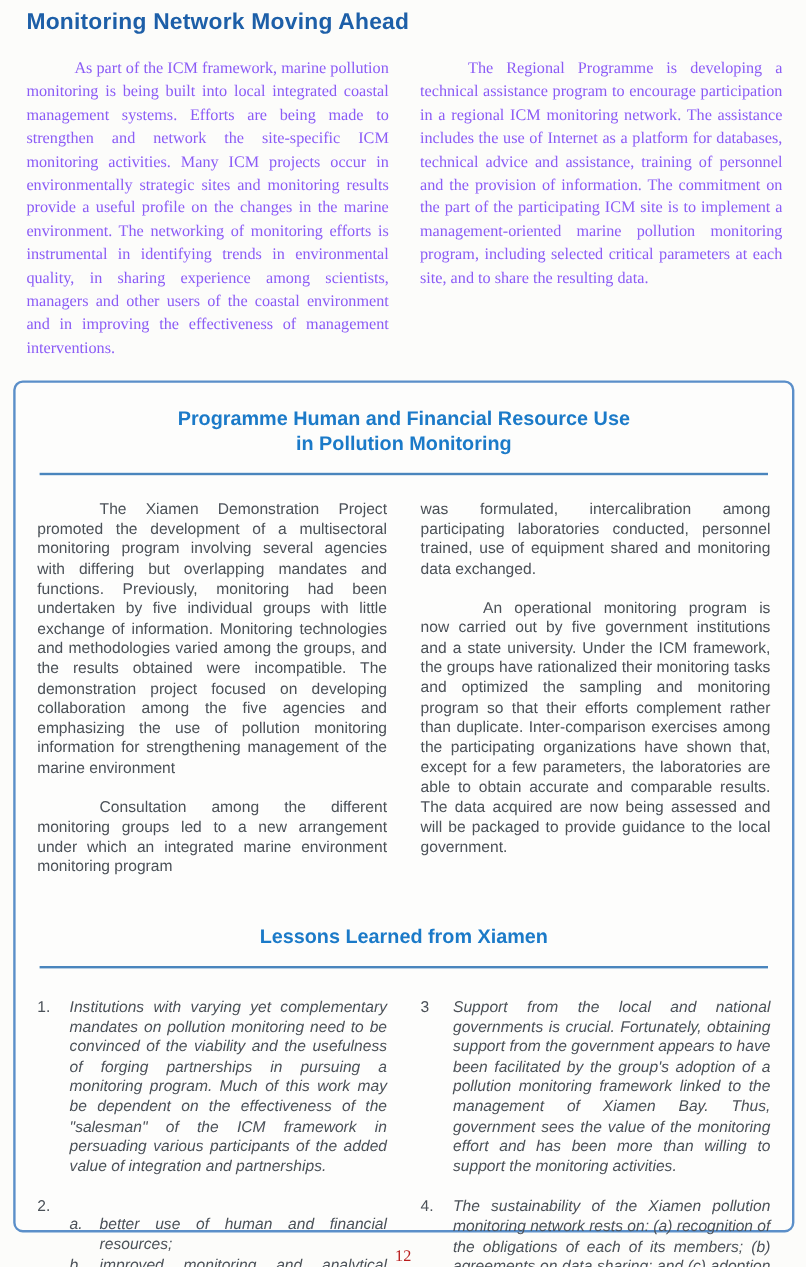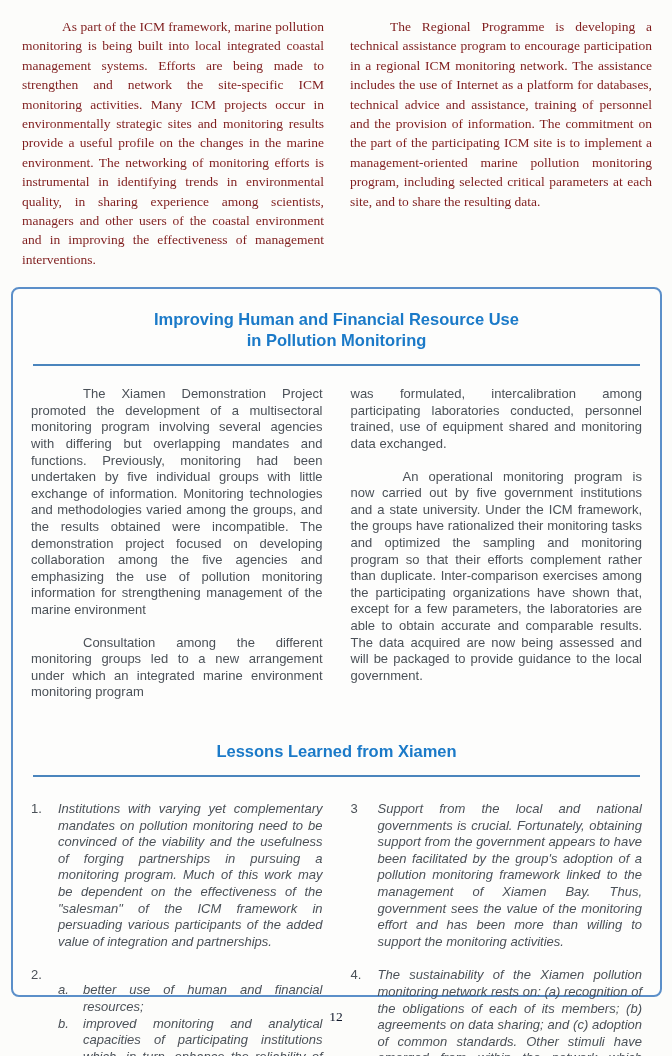--- a/index.html
+++ b/index.html
@@ -24,21 +24,21 @@
   .top-cols {
     display: flex;
     gap: 26px;
     margin: 17px 20px 0 22px;
   }
   .top-col {
     flex: 1;
     font-size: 13.5px;
     line-height: 19.4px;
     text-align: justify;
-    color: #7f1d1d;
+    color: #8b5cf6;
   }
   .top-col p { margin: 0; text-indent: 40px; }
 
   
   .feature-box {
     margin: 18px 10px 0 11px;
     height: 710px;
     border: 2px solid #5b8fc9;
     border-radius: 8px;
     padding: 12px 18px 12px 18px;
@@ -85,42 +85,43 @@
   .sub-list { margin-top: 15px; }
   .sub-item { display: flex; }
   .sub-item .letter { width: 25px; flex-shrink: 0; }
   .sub-item .sub-text { flex: 1; }
 
   
   .page-number {
     text-align: center;
     margin-top: 12px;
     font-size: 13.5px;
-    color: #0f172a;
+    color: #b91c1c;
   }
 </style>
 </head>
 <body>
 
 <div>
 
+  <h1 class="page-title">Monitoring Network Moving Ahead</h1>
 
   <div class="top-cols">
     <div class="top-col">
       <p>As part of the ICM framework, marine pollution monitoring is being built into local integrated coastal management systems. Efforts are being made to strengthen and network the site-specific ICM monitoring activities. Many ICM projects occur in environmentally strategic sites and monitoring results provide a useful profile on the changes in the marine environment. The networking of monitoring efforts is instrumental in identifying trends in environmental quality, in sharing experience among scientists, managers and other users of the coastal environment and in improving the effectiveness of management interventions.</p>
     </div>
     <div class="top-col">
       <p>The Regional Programme is developing a technical assistance program to encourage participation in a regional ICM monitoring network. The assistance includes the use of Internet as a platform for databases, technical advice and assistance, training of personnel and the provision of information. The commitment on the part of the participating ICM site is to implement a management-oriented marine pollution monitoring program, including selected critical parameters at each site, and to share the resulting data.</p>
     </div>
   </div>
 
   <div class="feature-box">
 
     <h2 class="box-title">
-      <span>Improving Human and Financial Resource Use</span><br>
+      <span>Programme Human and Financial Resource Use</span><br>
       <span>in Pollution Monitoring</span>
     </h2>
     <hr class="blue-rule">
 
     <div class="box-cols">
       <div class="box-col">
         <p class="indent">The Xiamen Demonstration Project promoted the development of a multisectoral monitoring program involving several agencies with differing but overlapping mandates and functions. Previously, monitoring had been undertaken by five individual groups with little exchange of information. Monitoring technologies and methodologies varied among the groups, and the results obtained were incompatible. The demonstration project focused on developing collaboration among the five agencies and emphasizing the use of pollution monitoring information for strengthening management of the marine environment</p>
         <p class="indent">Consultation among the different monitoring groups led to a new arrangement under which an integrated marine environment monitoring program</p>
       </div>
       <div class="box-col">

